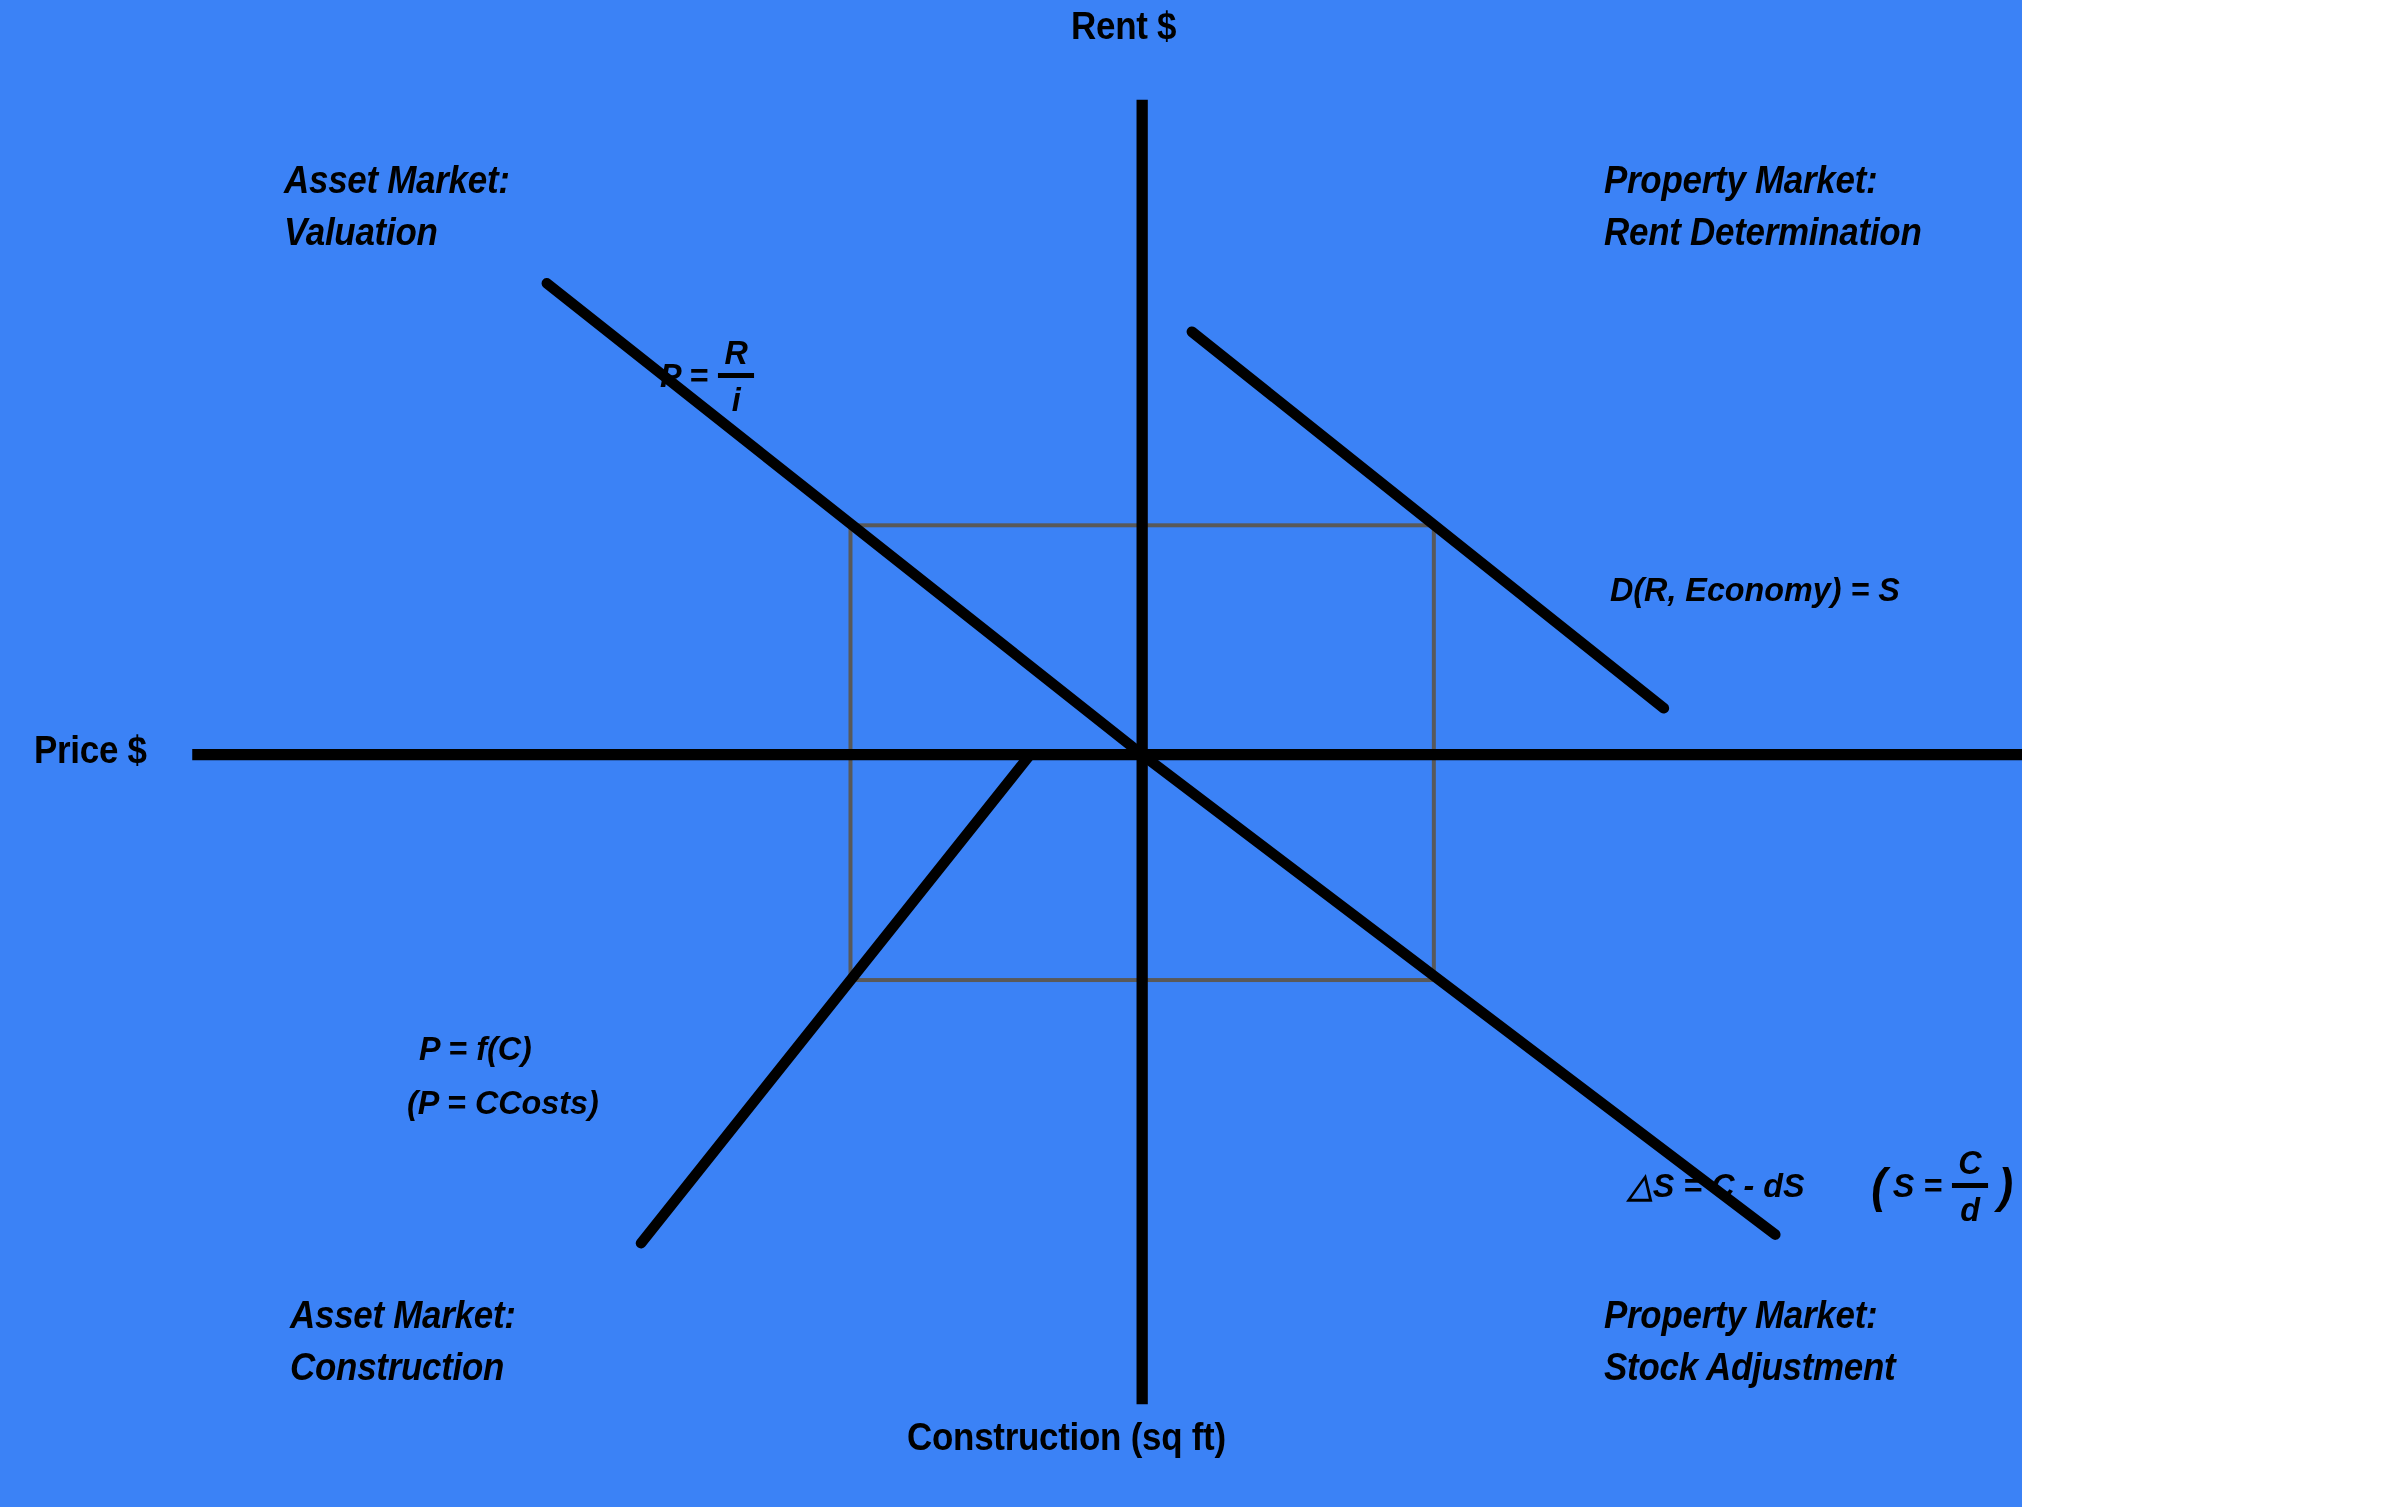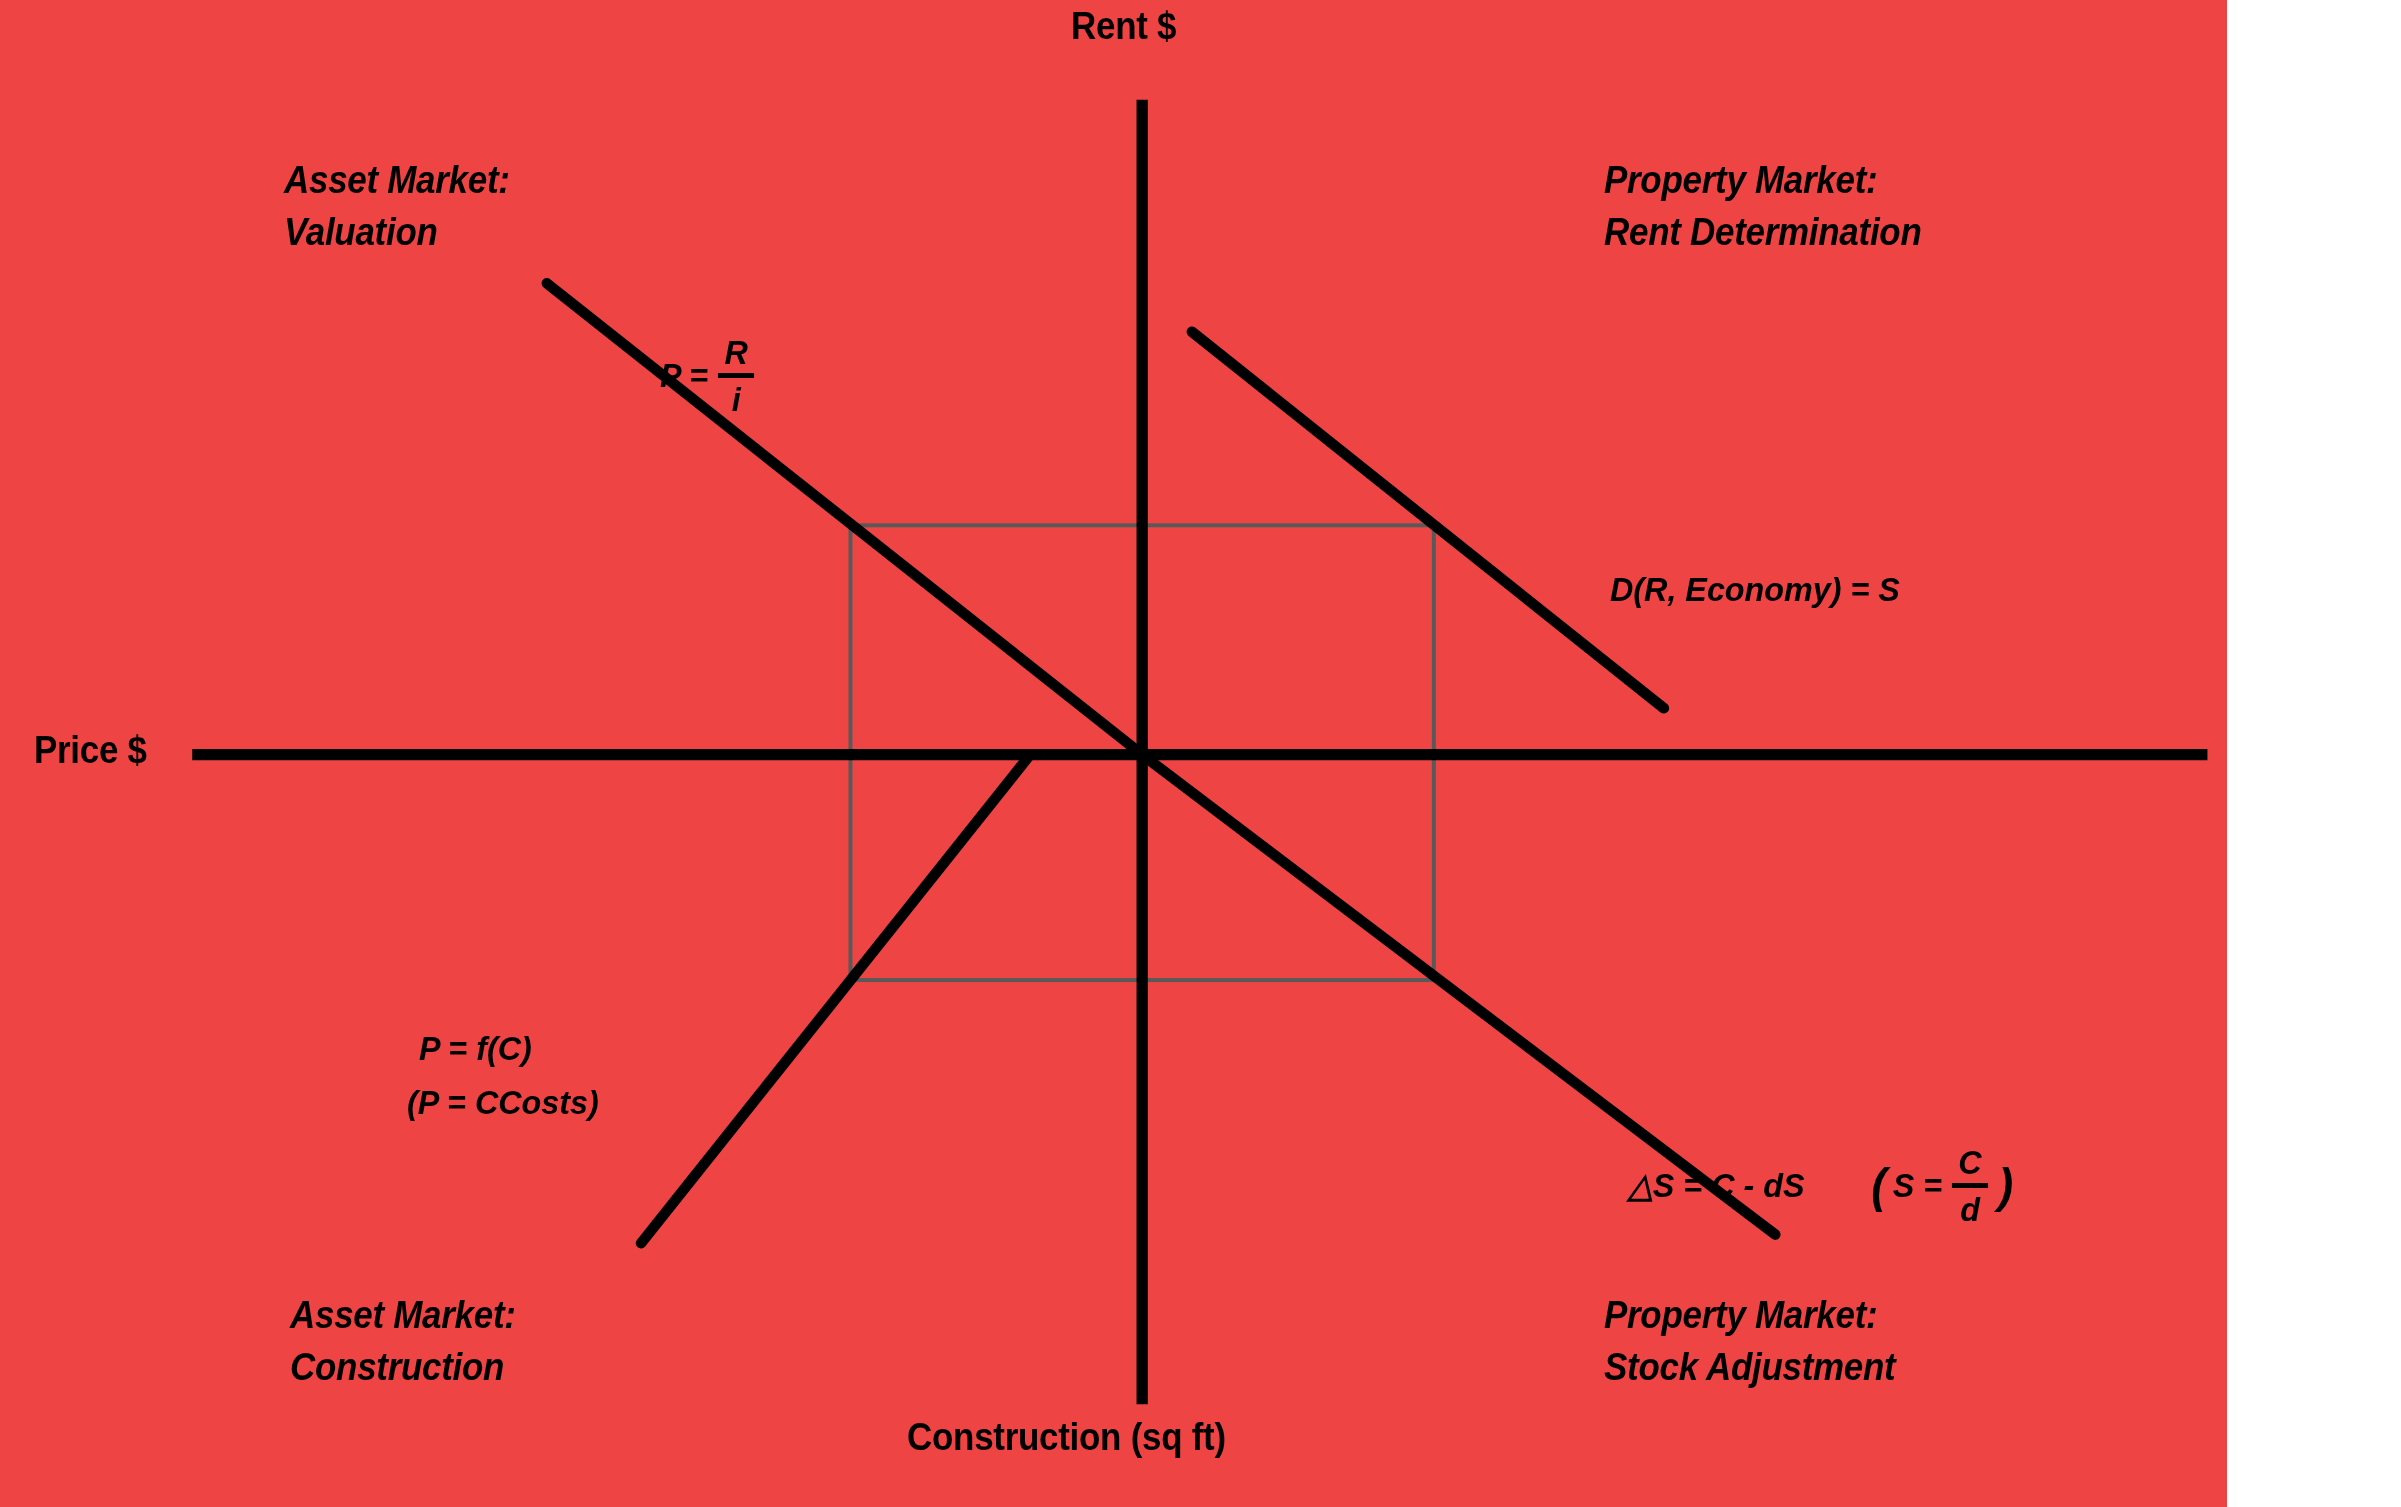--- a/index.html
+++ b/index.html
@@ -5,23 +5,23 @@
   html, body {
     margin: 0;
     padding: 0;
     background: #ffffff;
   }
   body {
     font-family: "Liberation Sans", sans-serif;
   }
   #stage {
     position: relative;
-    width: 2227px;
+    width: 2022px;
     height: 1508px;
-    background: #ef4444;
+    background: #3b82f6;
     overflow: hidden;
     text-decoration: underline;
   }
   #diagram-svg {
     position: absolute;
     left: 0;
     top: 0;
     width: 2401px;
     height: 1508px;
   }

